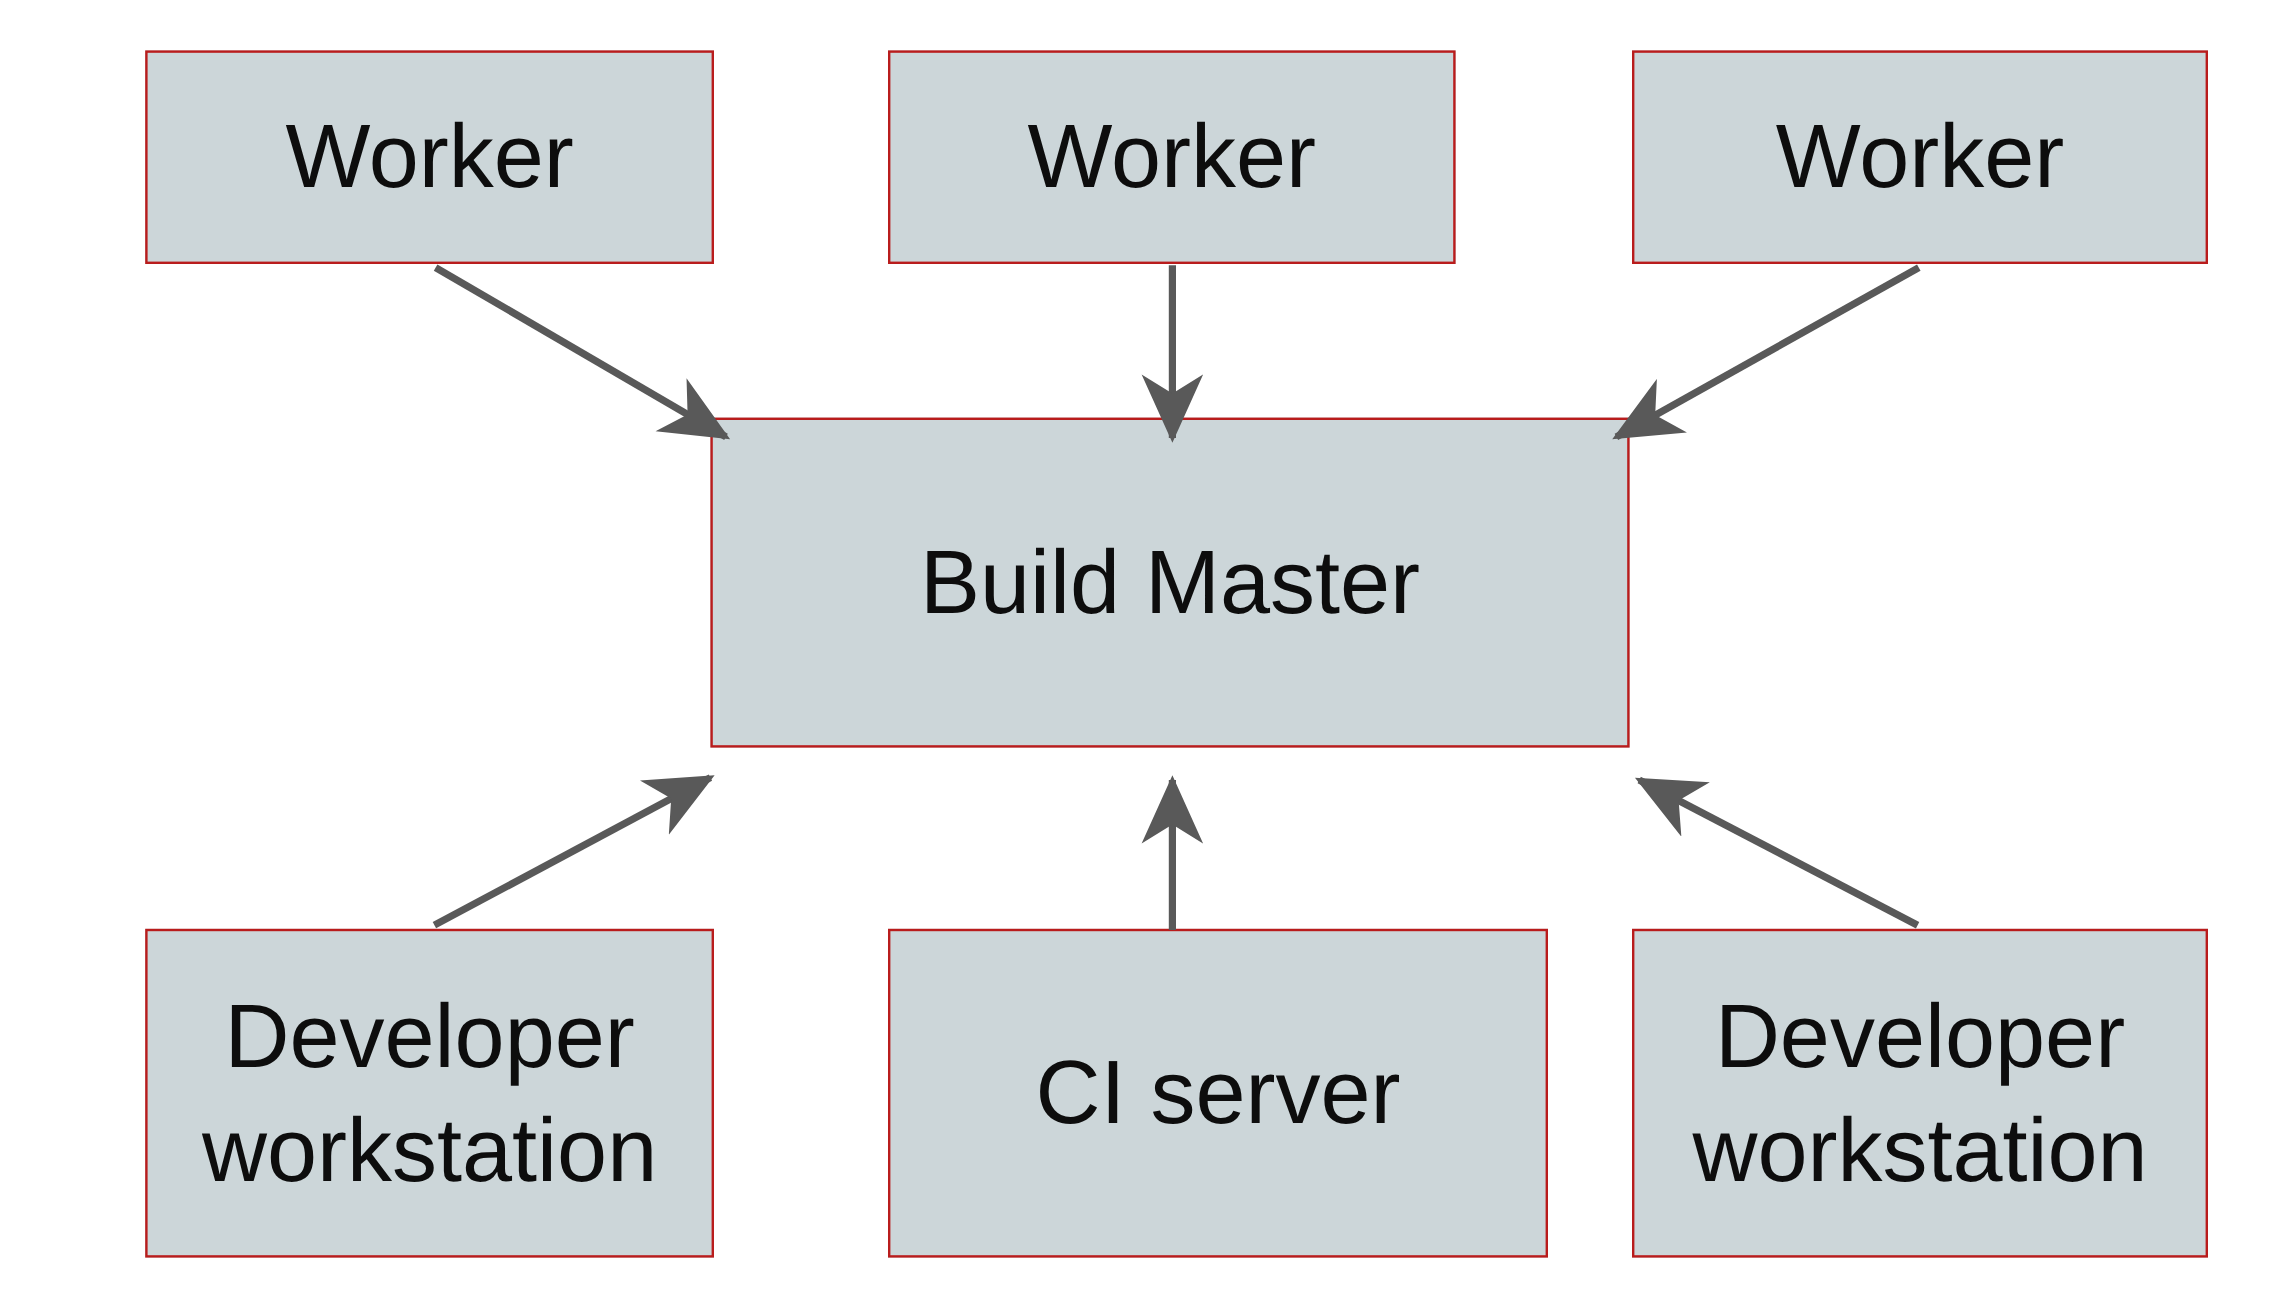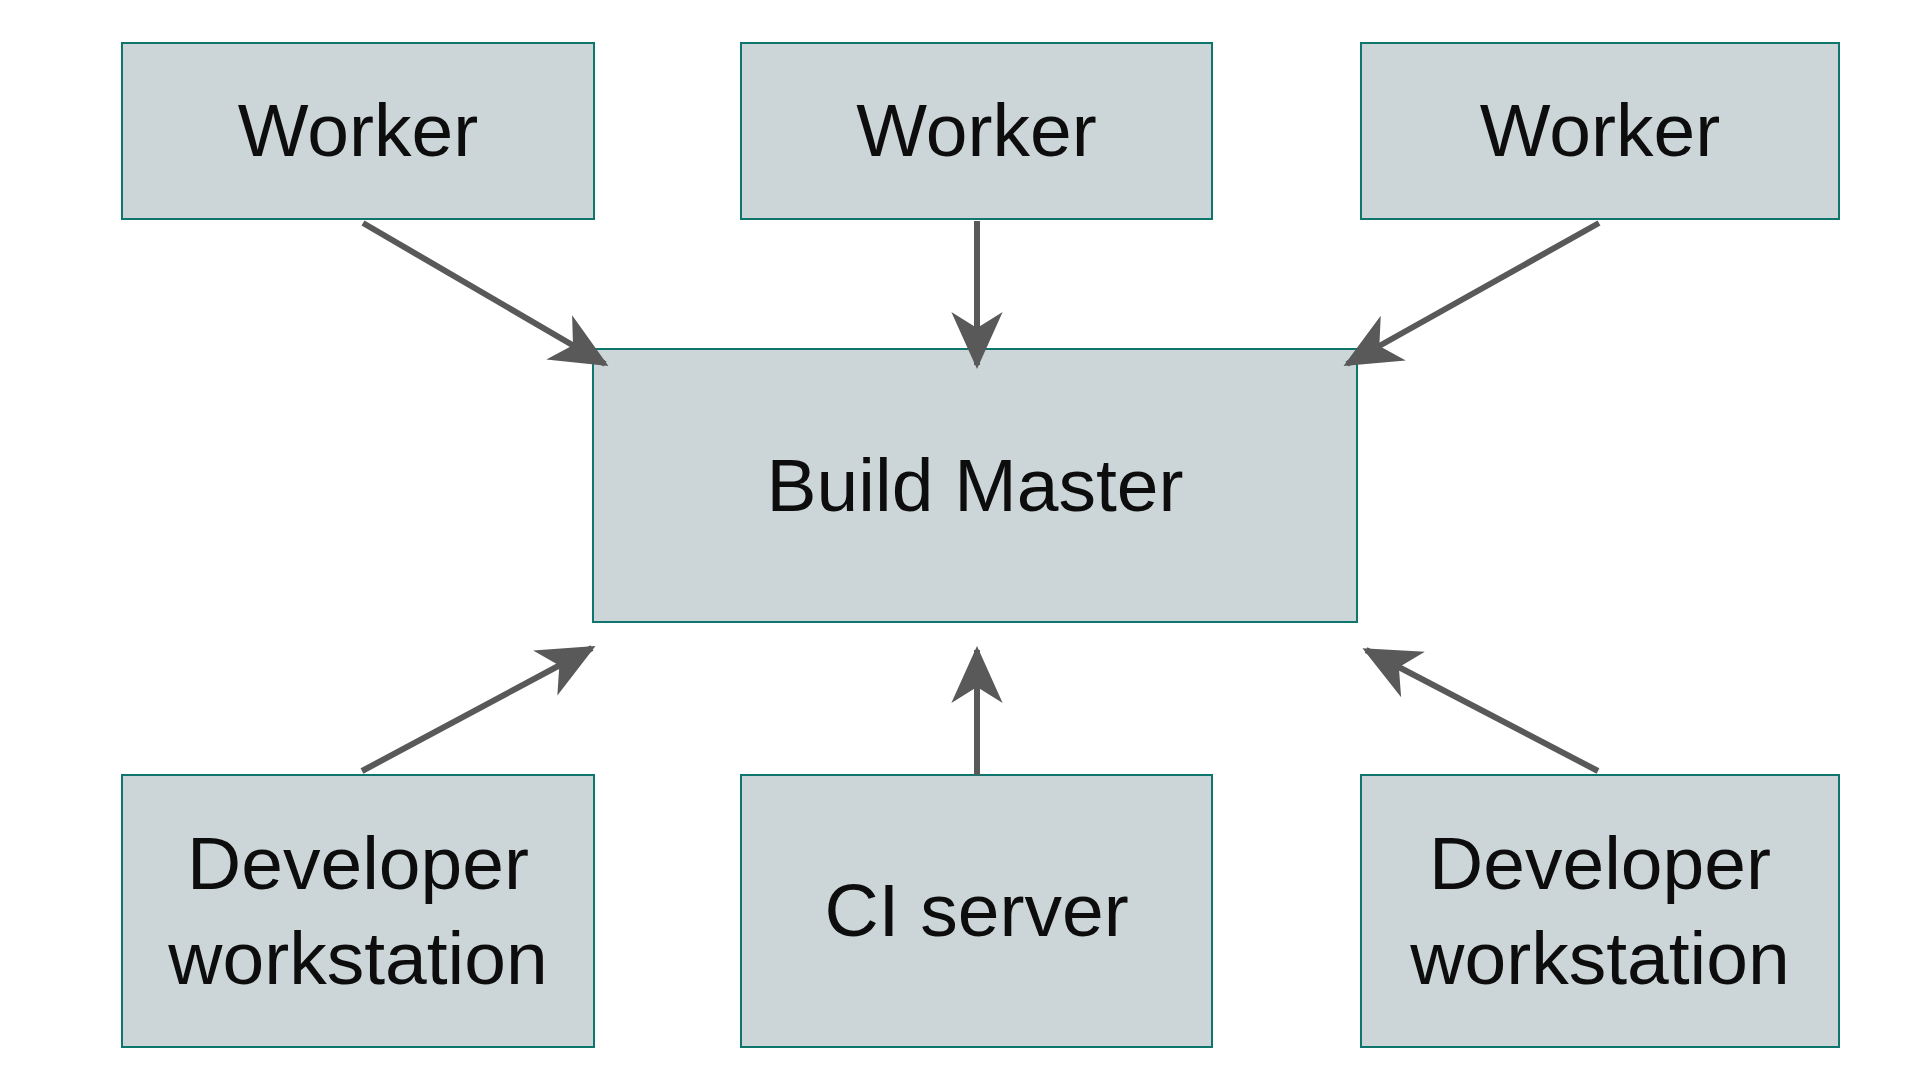--- a/index.html
+++ b/index.html
@@ -12,21 +12,21 @@
     width: 1910px;
     height: 1090px;
     background: #ffffff;
     overflow: hidden;
     font-family: "Liberation Sans", "DejaVu Sans", sans-serif;
   }
   .node {
     position: absolute;
     box-sizing: border-box;
     background: #ccd6d9;
-    border: 2px solid #0f766e;
+    border: 2px solid #b91c1c;
     display: flex;
     align-items: center;
     justify-content: center;
     text-align: center;
     color: #0d0d0d;
     font-size: 75px;
     line-height: 1.27;
     letter-spacing: 0px;
   }
   .edges {
@@ -60,21 +60,21 @@
   </div>
 
   <div class="node" style="left:592px; top:348px; width:766px; height:275px;">
     <span>Build Master</span>
   </div>
 
   <div class="node" style="left:121px; top:774px; width:474px; height:274px;">
     <span>Developer workstation</span>
   </div>
 
-  <div class="node" style="left:740px; top:774px; width:473px; height:274px;">
+  <div class="node" style="left:740px; top:774px; width:550px; height:274px;">
     <span>CI server</span>
   </div>
 
   <div class="node" style="left:1360px; top:774px; width:480px; height:274px;">
     <span>Developer workstation</span>
   </div>
 
   <svg class="edges" viewBox="0 0 1910 1090">
     <defs>
       <marker id="arrowhead" viewBox="0 0 10 9" refX="9.3" refY="4.5" markerWidth="9.5" markerHeight="8.6" orient="auto-start-reverse">

